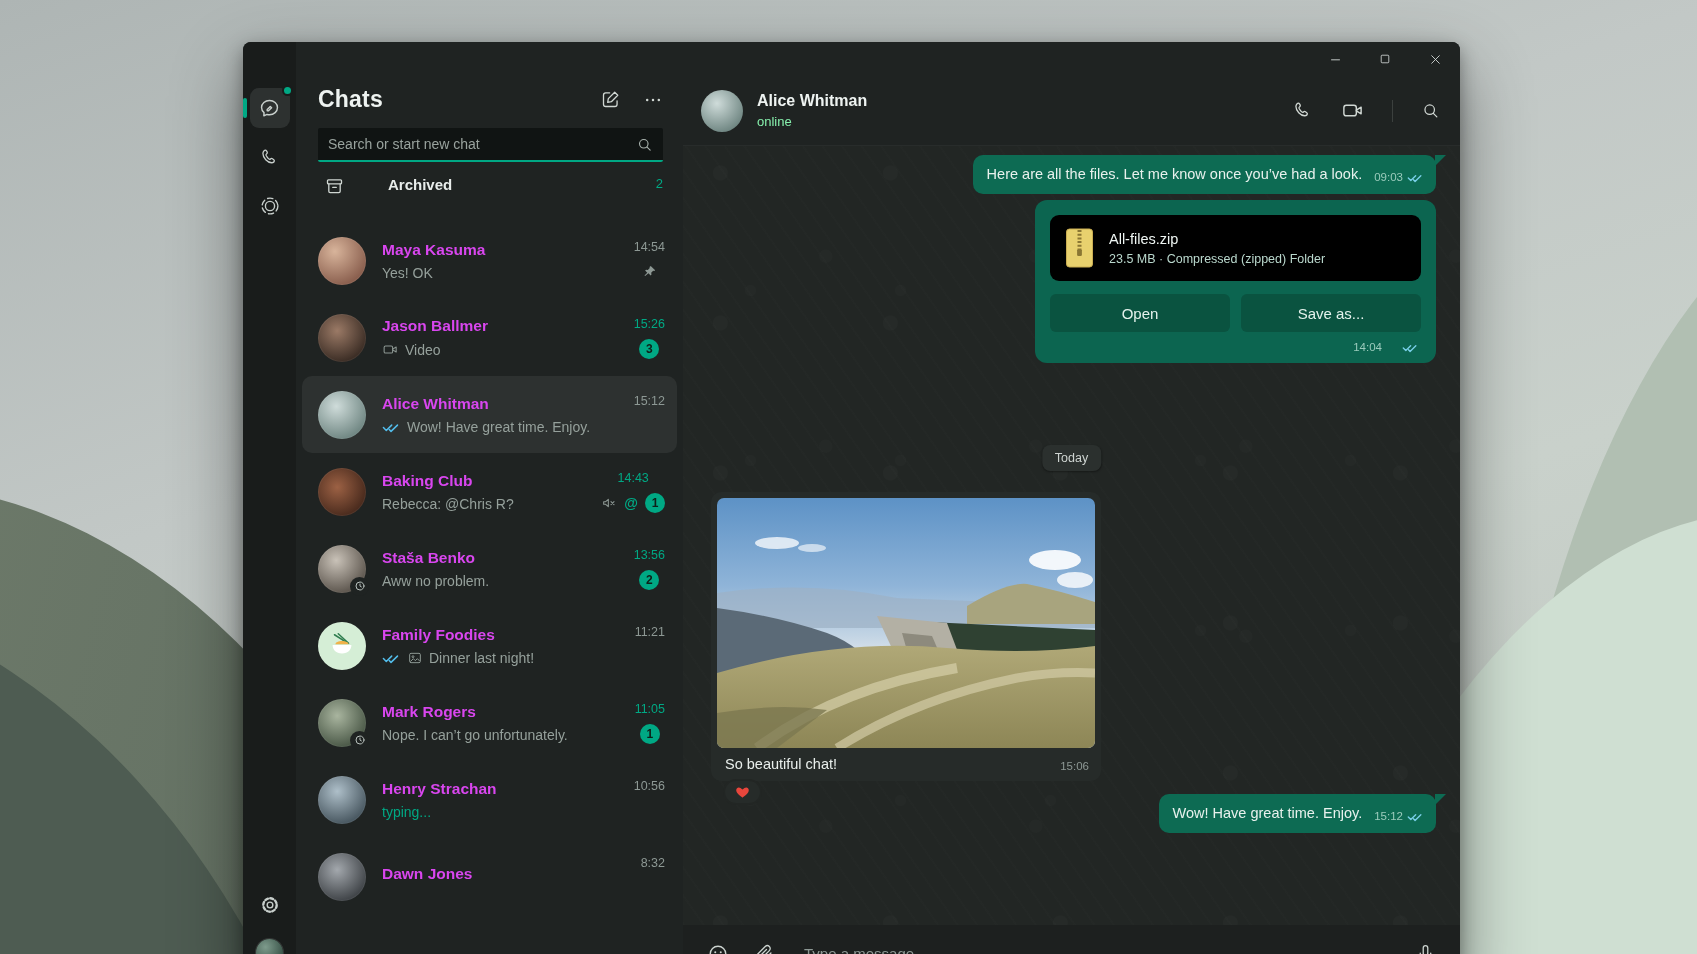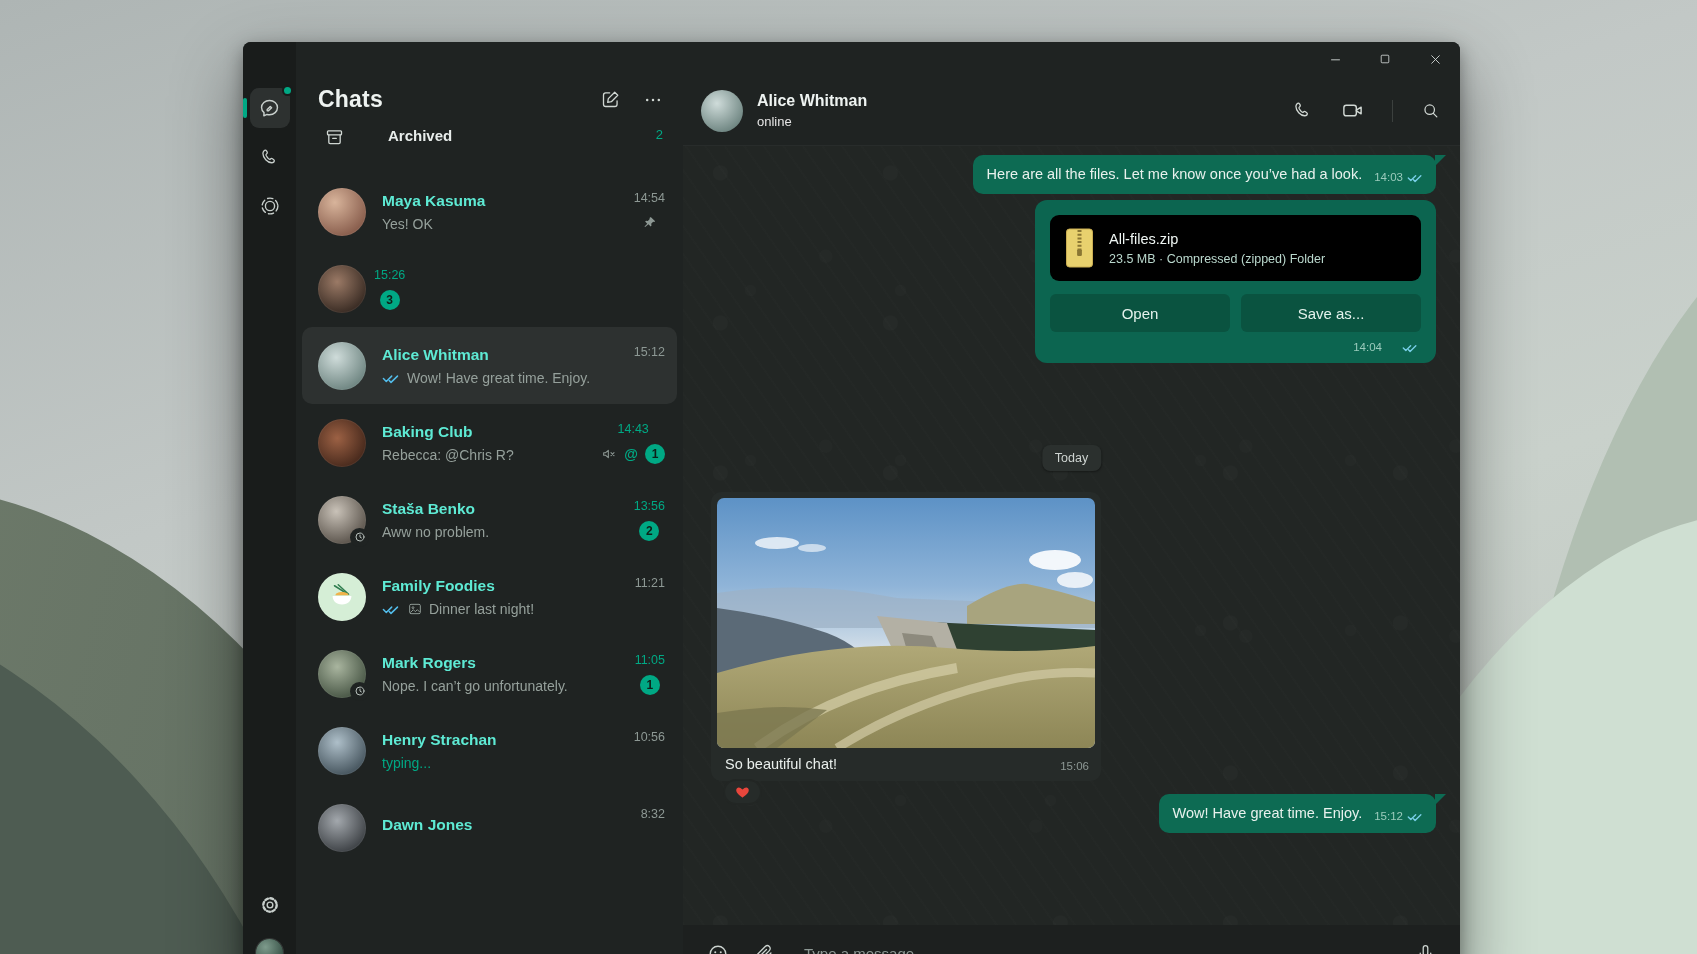--- a/index.html
+++ b/index.html
@@ -50,21 +50,21 @@
   .archived-count{font-size:13px;color:#00a884}
 
   .chat-row{display:flex;align-items:center;height:77px;margin:0 6px;padding:0 12px 0 16px;
     border-radius:10px;cursor:pointer;position:relative}
   .chat-row.selected{background:#2d3130}
   .avatar{width:48px;height:48px;border-radius:50%;flex-shrink:0;position:relative;
     box-shadow:inset 0 0 0 1px rgba(255,255,255,.06)}
   .timer-badge{position:absolute;right:-3px;bottom:-3px;width:19px;height:19px;border-radius:50%;
     background:#1f2322;display:flex;align-items:center;justify-content:center;color:#b8c1bd}
   .chat-mid{flex:1;min-width:0;margin-left:16px}
-  .chat-name{font-size:15.5px;font-weight:bold;color:#5eead4;margin-bottom:6px;white-space:nowrap}
+  .chat-name{font-size:15.5px;font-weight:bold;color:#d946ef;margin-bottom:6px;white-space:nowrap}
   .chat-prev{font-size:14px;color:#95a09b;display:flex;align-items:center;gap:6px;white-space:nowrap;overflow:hidden}
   .chat-prev .prev-ic{color:#8d9893;flex-shrink:0;display:flex}
   .chat-prev.typing{color:#00a884}
   .chat-right{display:flex;flex-direction:column;align-items:center;justify-content:center;gap:8px;
     margin-left:8px;flex-shrink:0}
   .chat-time{font-size:12.5px;color:#8d9894}
   .chat-time.green{color:#00a884}
   .meta-row{display:flex;align-items:center;gap:7px;color:#8d9894;min-height:20px}
   .badge{min-width:20px;height:20px;border-radius:10px;background:#00a884;color:#0e1f18;font-size:12px;
     font-weight:bold;display:flex;align-items:center;justify-content:center;padding:0 6px}
@@ -84,21 +84,21 @@
 
   
   .main{flex:1;display:flex;flex-direction:column;min-width:0;background:#1f2322}
   .titlebar{height:34px;display:flex;justify-content:flex-end;align-items:stretch}
   .win-btn{width:50px;display:flex;align-items:center;justify-content:center;color:#d8dddb;cursor:pointer}
   .chat-header{height:70px;display:flex;align-items:center;padding:0 20px 0 18px;gap:14px;
     border-bottom:1px solid rgba(255,255,255,.045)}
   .ch-avatar{width:42px;height:42px;border-radius:50%;flex-shrink:0}
   .ch-names{display:flex;flex-direction:column;gap:4px}
   .ch-name{font-size:16px;font-weight:bold;color:#eef3f1}
-  .ch-status{font-size:13px;color:#e5e5e5}
+  .ch-status{font-size:13px;color:#86efac}
   .header-actions{margin-left:auto;display:flex;align-items:center;gap:28px;color:#d3dad6}
   .vert-div{width:1px;height:22px;background:#3b403e}
 
   
   .messages{flex:1;position:relative;overflow:hidden;background-color:#222624;
     background-image:
       radial-gradient(circle at 22% 18%,rgba(255,255,255,.018) 0 7px,transparent 8px),
       radial-gradient(circle at 68% 58%,rgba(255,255,255,.016) 0 6px,transparent 7px),
       radial-gradient(circle at 45% 85%,rgba(255,255,255,.014) 0 5px,transparent 6px),
       repeating-linear-gradient(55deg,rgba(255,255,255,.008) 0 2px,transparent 2px 16px);
@@ -226,20 +226,29 @@
         <span>
           <svg width="20" height="20" viewBox="0 0 24 24" fill="currentColor">
             <circle cx="5" cy="12" r="1.5"></circle>
               <circle cx="12" cy="12" r="1.5"></circle>
               <circle cx="19" cy="12" r="1.5"></circle>
           </svg>
         </span>
       </div>
     </div>
 
+    <div class="search-wrap">
+      <input class="search-input" placeholder="Search or start new chat" style="">
+      <div class="icon-btn">
+        <svg width="17" height="17" viewBox="0 0 24 24" fill="none" stroke="currentColor" stroke-width="1.6" stroke-linecap="round">
+          <circle cx="11" cy="11" r="6"></circle>
+            <path d="M15.6 15.6L20 20"></path>
+        </svg>
+      </div>
+    </div>
 
     <div class="chat-list">
 
       <div class="archived-row">
         <span class="arch-ic">
           <svg width="21" height="21" viewBox="0 0 24 24" fill="none" stroke="currentColor" stroke-width="1.5" stroke-linecap="round" stroke-linejoin="round">
             <rect x="4" y="4.5" width="16" height="4.5" rx="1"></rect>
             <path d="M5.5 9v8.5A1.5 1.5 0 0 0 7 19h10a1.5 1.5 0 0 0 1.5-1.5V9"></path>
               <path d="M10 13h4"></path>
           </svg>
@@ -263,20 +272,32 @@
             <svg width="15" height="15" viewBox="0 0 24 24" fill="currentColor">
                   <path d="M14 3l7 7-1.3 1.3-1.9-.4-3.1 3.1.5 2.9-1.4 1.4-3.4-3.4L5 19.3 4 18.3l4.4-4.4L5 10.5l1.4-1.4 2.9.5 3.1-3.1-.4-1.9z"></path>
                 </svg>
           </span>
             </span>
         </div>
       </div>
 
       <div class="chat-row">
         <div class="avatar av-jason"></div>
+        <div class="chat-mid">
+          <div class="chat-name">Jason Ballmer</div>
+          <div class="chat-prev">
+            <span class="prev-ic">
+              <svg width="17" height="17" viewBox="0 0 24 24" fill="none" stroke="currentColor" stroke-width="1.5" stroke-linejoin="round">
+                  <rect x="3" y="7" width="12" height="10" rx="2"></rect>
+                  <path d="M15 11.5l5-3v7l-5-3z"></path>
+                </svg>
+            </span>
+            <span>Video</span>
+          </div>
+        </div>
         <div class="chat-right">
           <span class="chat-time green">15:26</span>
           <span class="meta-row">
               <span class="badge">3</span>
             </span>
         </div>
       </div>
 
       <div class="chat-row selected">
         <div class="avatar av-alice"></div>
@@ -479,21 +500,21 @@
         </div>
       </div>
     </div>
 
     <div class="messages">
 
       <div class="msg-out m1">
         <span class="tail"></span>
         <span>Here are all the files. Let me know once you’ve had a look.</span>
         <span class="msg-time">
-          <span>14:03</span>
+          <span>09:03</span>
           <span class="checks">
             <svg width="17" height="11" viewBox="0 0 20 12" fill="none" stroke="currentColor" stroke-width="1.6" stroke-linecap="round" stroke-linejoin="round">
                 <path d="M1.5 6.6l3 3L10.2 4"></path>
                 <path d="M7.6 8.6l1.9 2L16.3 4"></path>
               </svg>
           </span>
         </span>
       </div>
 
       <div class="file-card">

